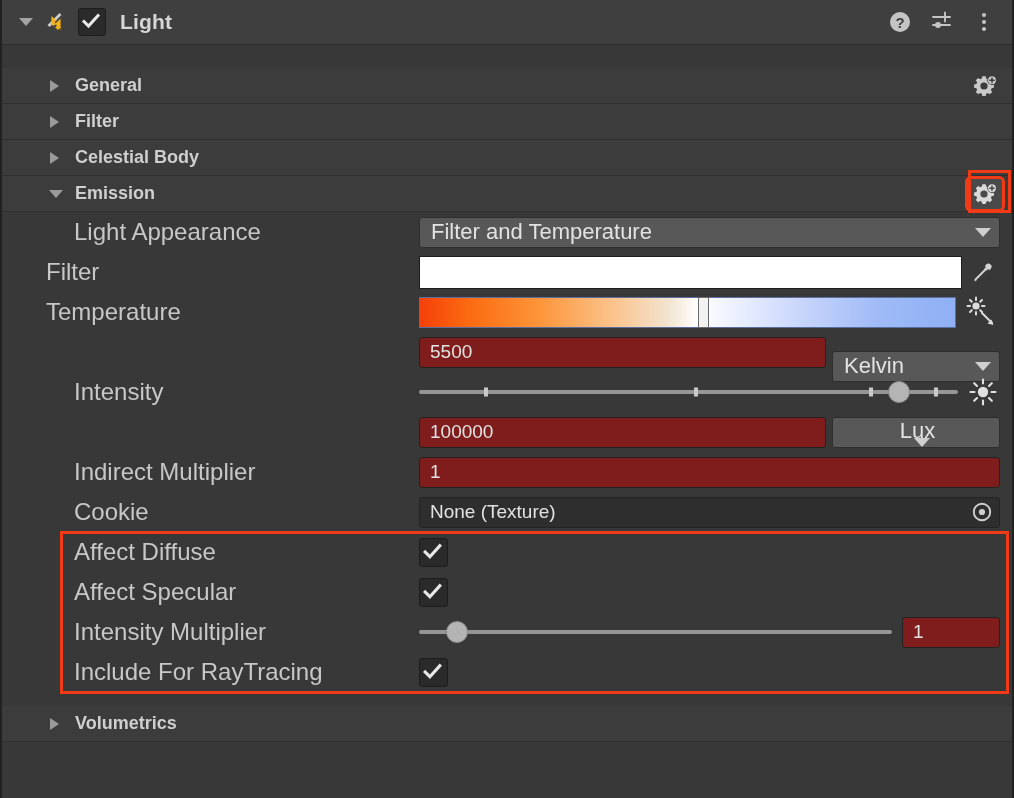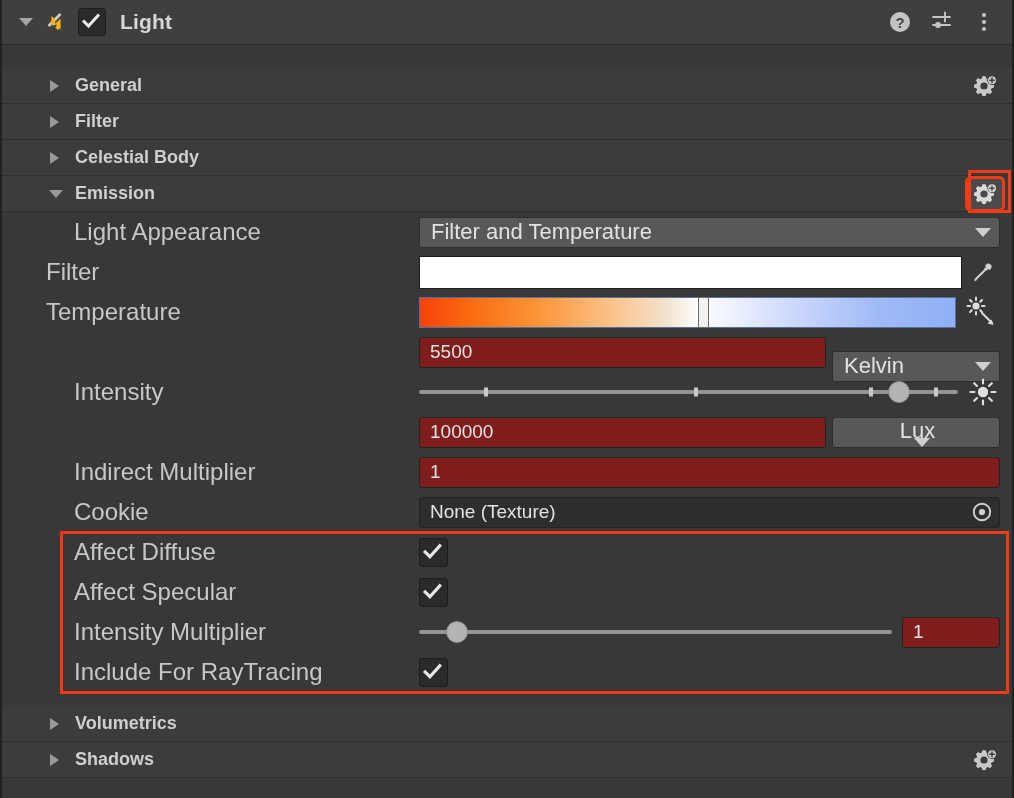--- a/index.html
+++ b/index.html
@@ -597,35 +597,17 @@
     </div>
   </div>
 
   <div style="height:14px;background:#383838;"></div>
 
   <div class="section closed">
     <span class="arrow"></span>
     <span class="s-label">Volumetrics</span>
   </div>
 
-  <div class="section closed">
-    <span class="arrow"></span>
-    <span class="s-label">Shadows</span>
-    <span class="gear-slot">
-      <svg width="26" height="24" viewBox="0 0 26 24">
-        <g fill="#c9c9c9">
-          <path d="M10.3 2.2h3.4l.5 2.3 1.6.7 2-1.3 2.4 2.4-1.3 2 .7 1.6 2.3.5v3.4l-2.3.5-.7 1.6 1.3 2-2.4 2.4-2-1.3-1.6.7-.5 2.3h-3.4l-.5-2.3-1.6-.7-2 1.3-2.4-2.4 1.3-2-.7-1.6-2.3-.5v-3.4l2.3-.5.7-1.6-1.3-2 2.4-2.4 2 1.3 1.6-.7z"></path>
-        </g>
-        <circle cx="12" cy="12" r="3.6" fill="#3c3c3c"></circle>
-        <circle cx="20" cy="6.2" r="4.7" fill="#3c3c3c"></circle>
-        <circle cx="20" cy="6.2" r="3.9" fill="#c9c9c9"></circle>
-        <g stroke="#3c3c3c" stroke-width="1.5" stroke-linecap="round">
-          <line x1="20" y1="4" x2="20" y2="8.4"></line>
-          <line x1="17.8" y1="6.2" x2="22.2" y2="6.2"></line>
-        </g>
-      </svg>
-    </span>
-  </div>
 
   <div class="hl-box" id="hl-gear" style="left: 966px; top: 170px; width: 43px; height: 43px; border-color: rgb(240, 59, 22);"></div>
   <div class="hl-box" id="hl-group" style="left: 58px; top: 531px; width: 949px; height: 163px; border-color: rgb(240, 59, 22);"></div>
 
 </div>
 
 </body></html>

